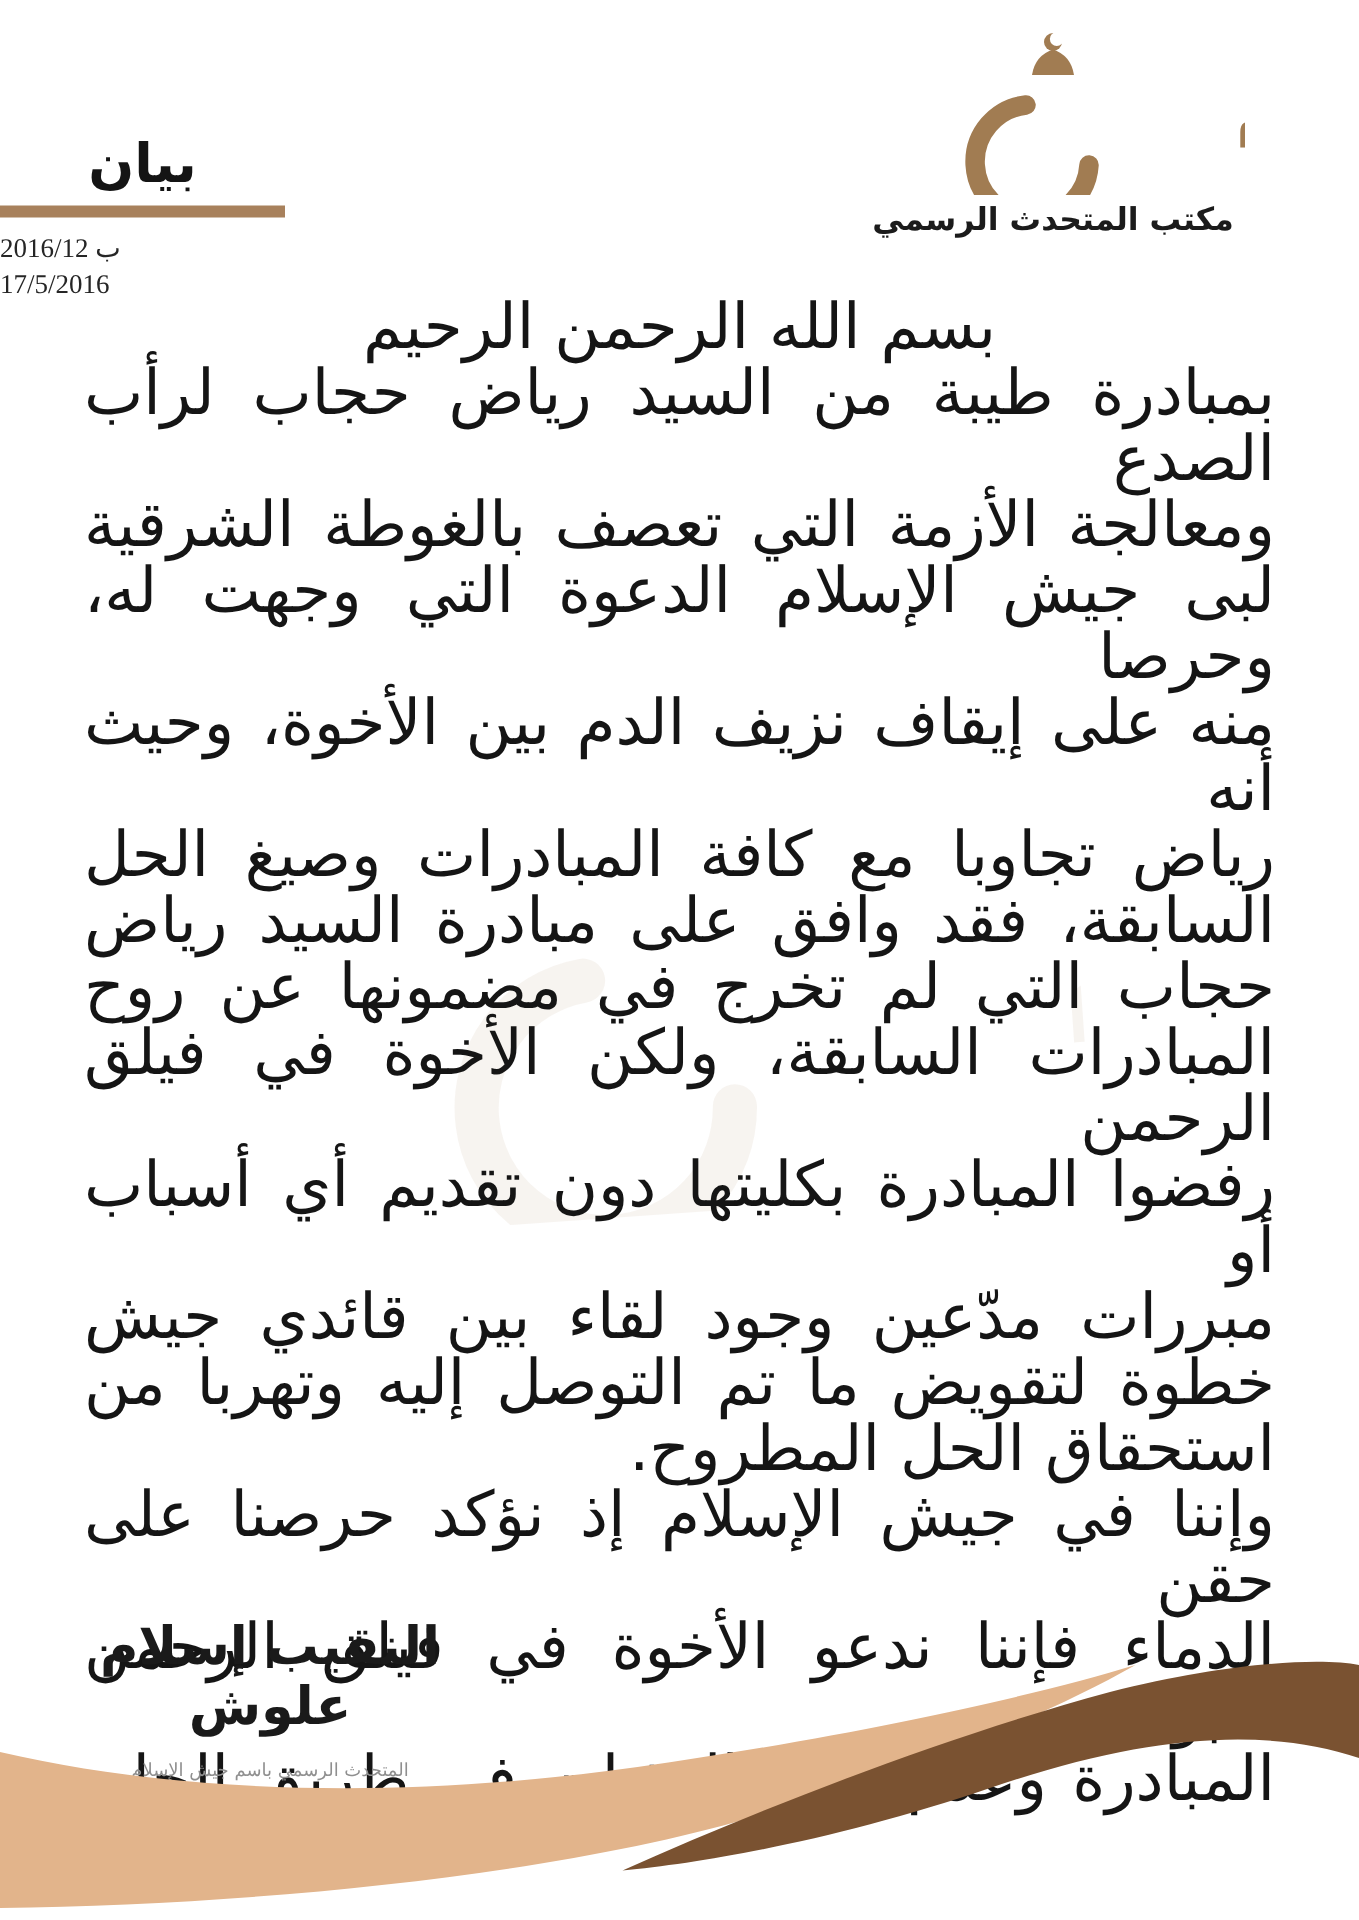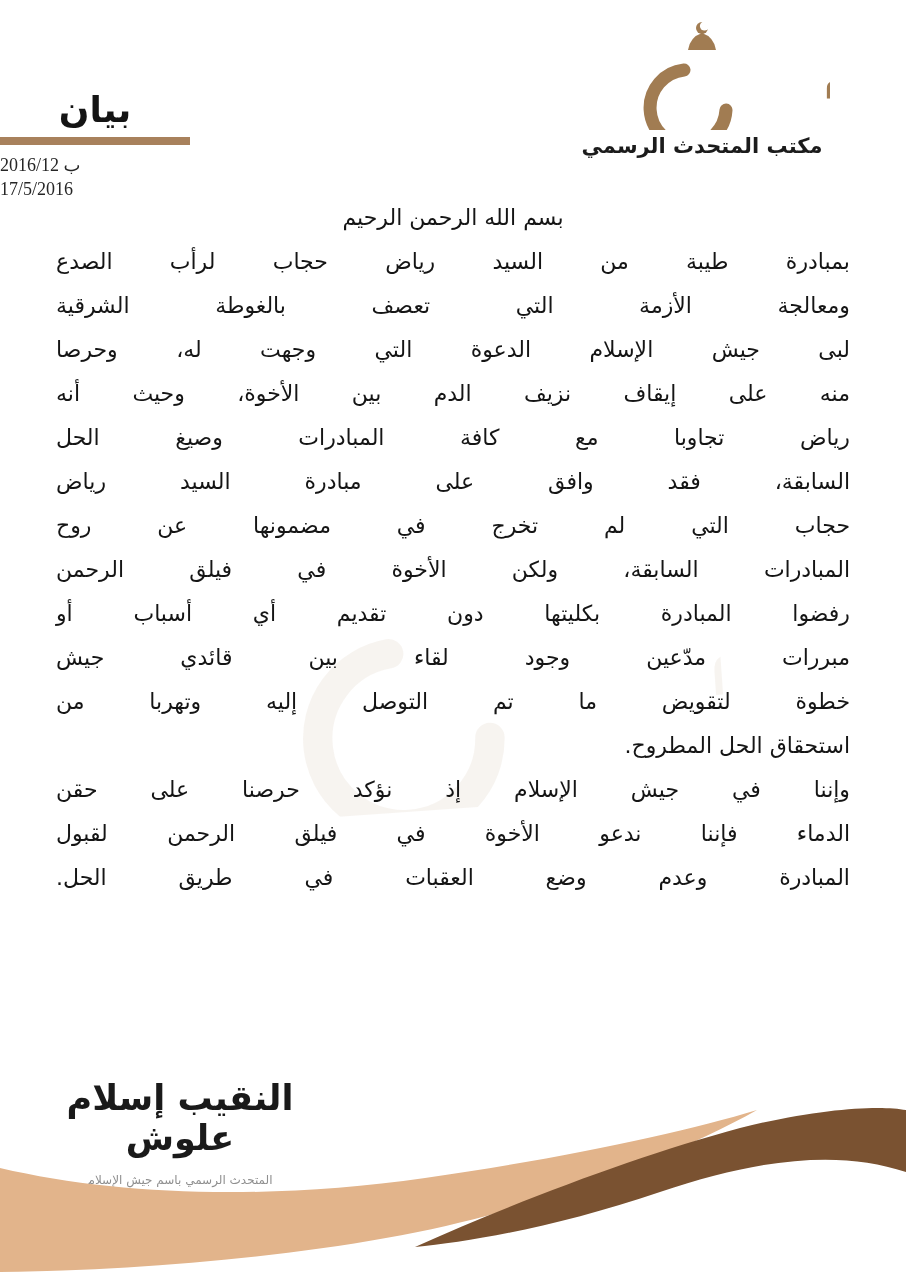--- a/index.html
+++ b/index.html
@@ -35,21 +35,21 @@
 
   
   .watermark{
     position:absolute;top:510px;left:140px;width:580px;height:300px;
     opacity:0.08;pointer-events:none;transform:rotate(-4deg);
   }
 
   
   .body-text{
     position:absolute;top:196px;left:56px;right:56px;
-    direction:rtl;font-size:22px;line-height:44px;color:#151515;
+    direction:rtl;font-size:42px;line-height:44px;color:#151515;
   }
   .basmala{text-align:center;}
   .line{text-align:justify;text-align-last:justify;text-justify:inter-word;}
   .line.end{text-align:right;text-align-last:right;}
 
   
   .signature{position:absolute;top:1078px;left:20px;width:320px;text-align:center;direction:rtl;}
   .sig-name{font-size:35px;font-weight:bold;color:#1a1a1a;}
   .sig-title{margin-top:15px;font-size:12px;color:#8f8f8f;}
 

